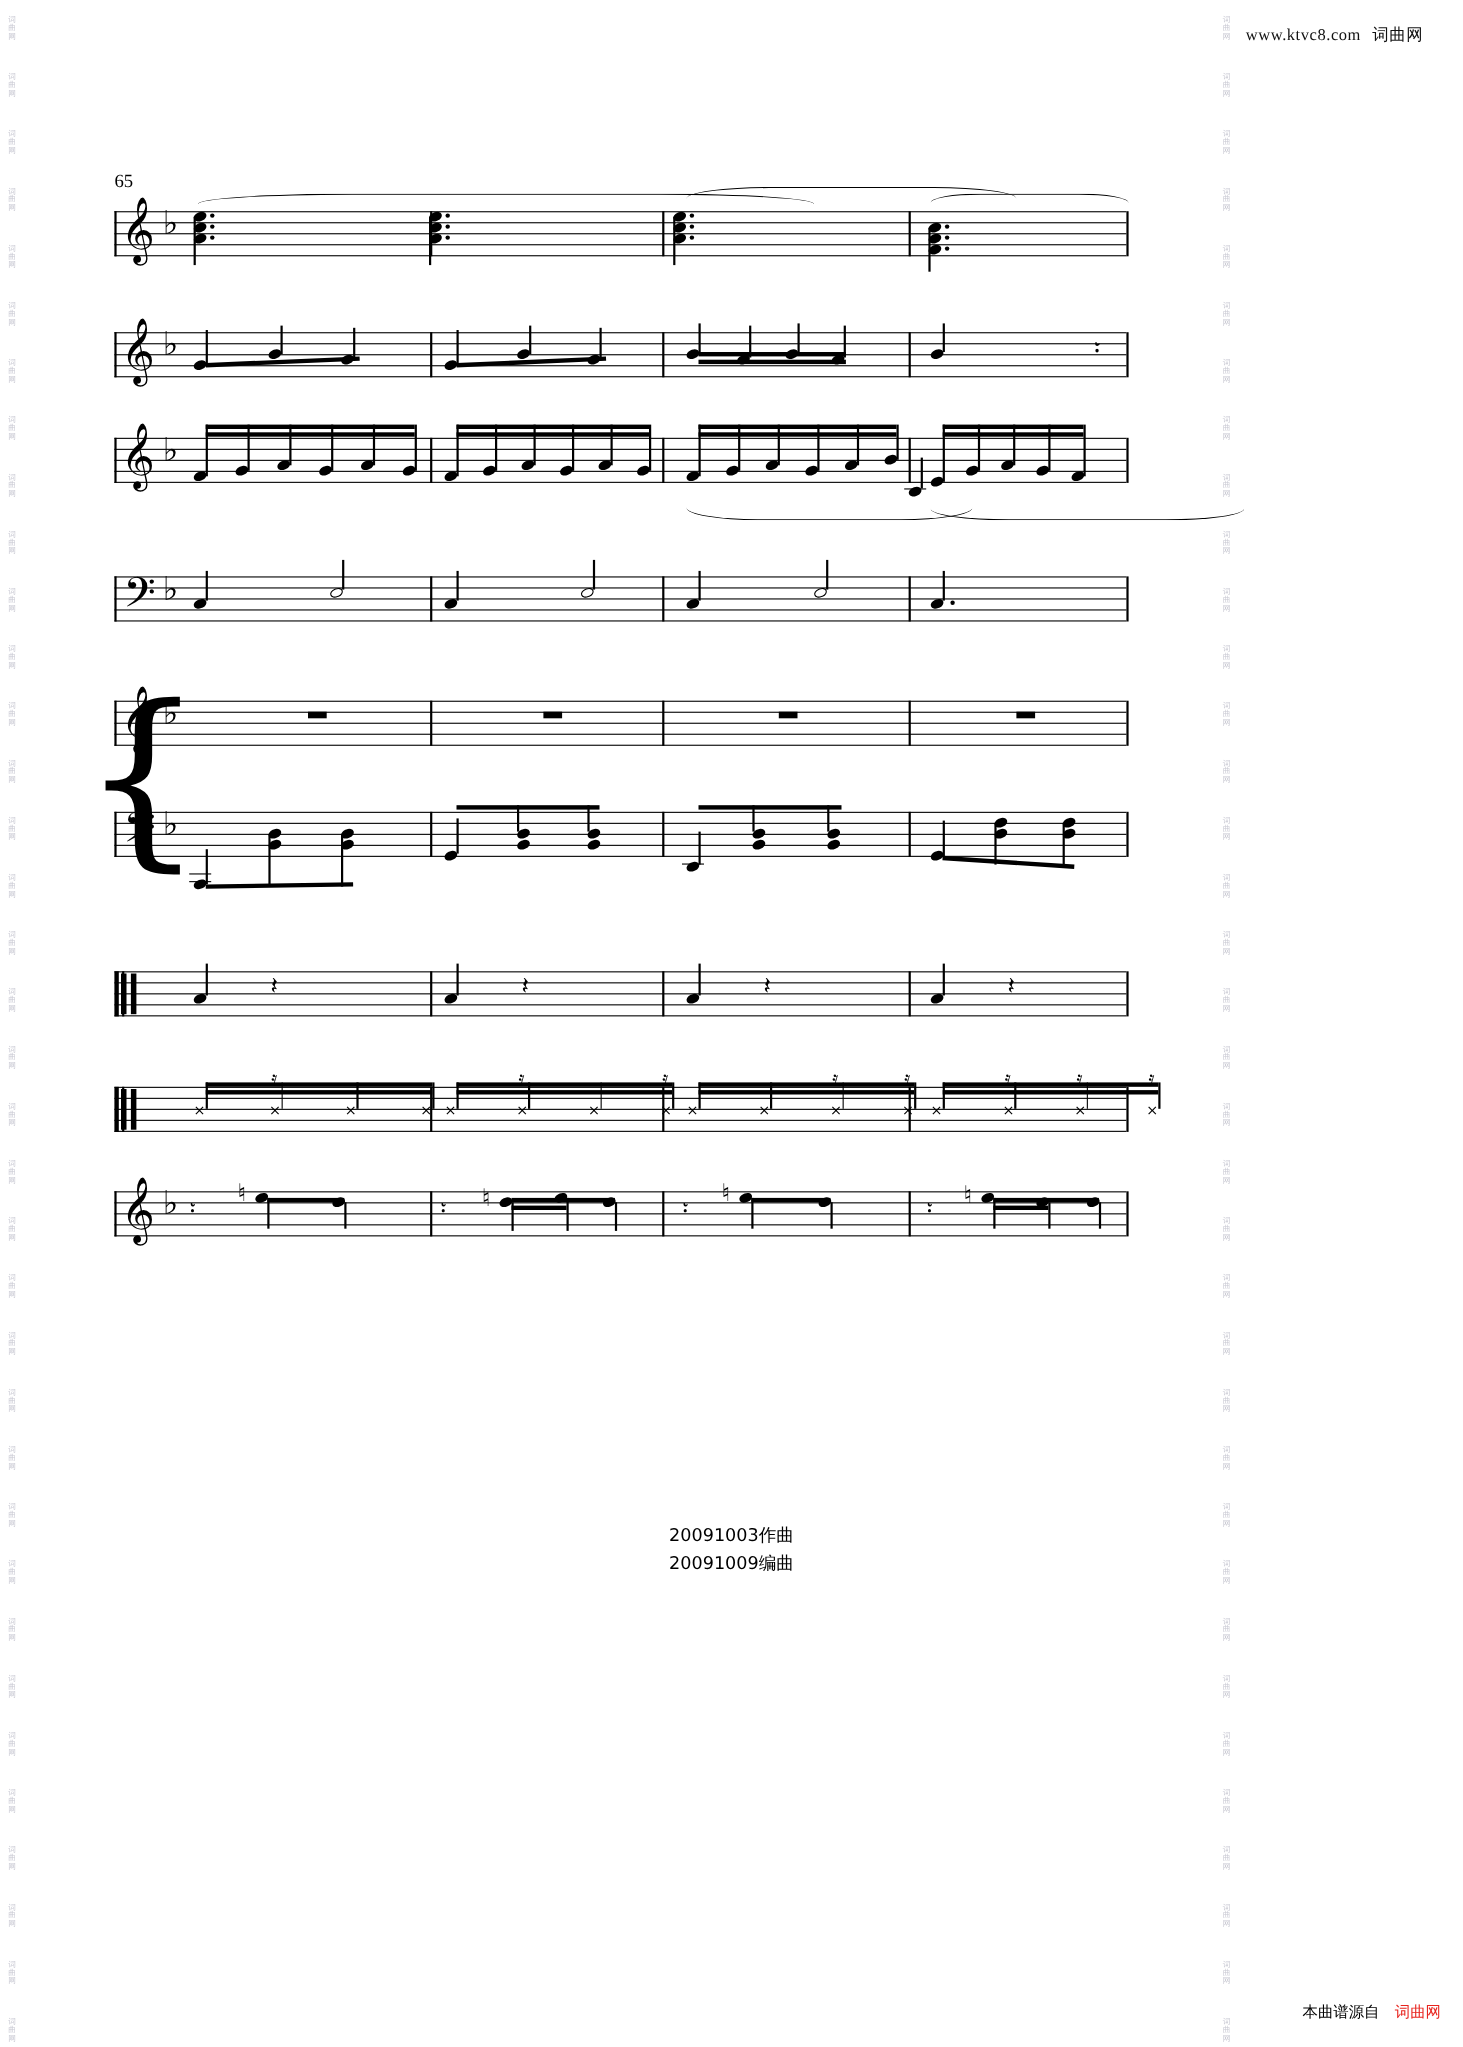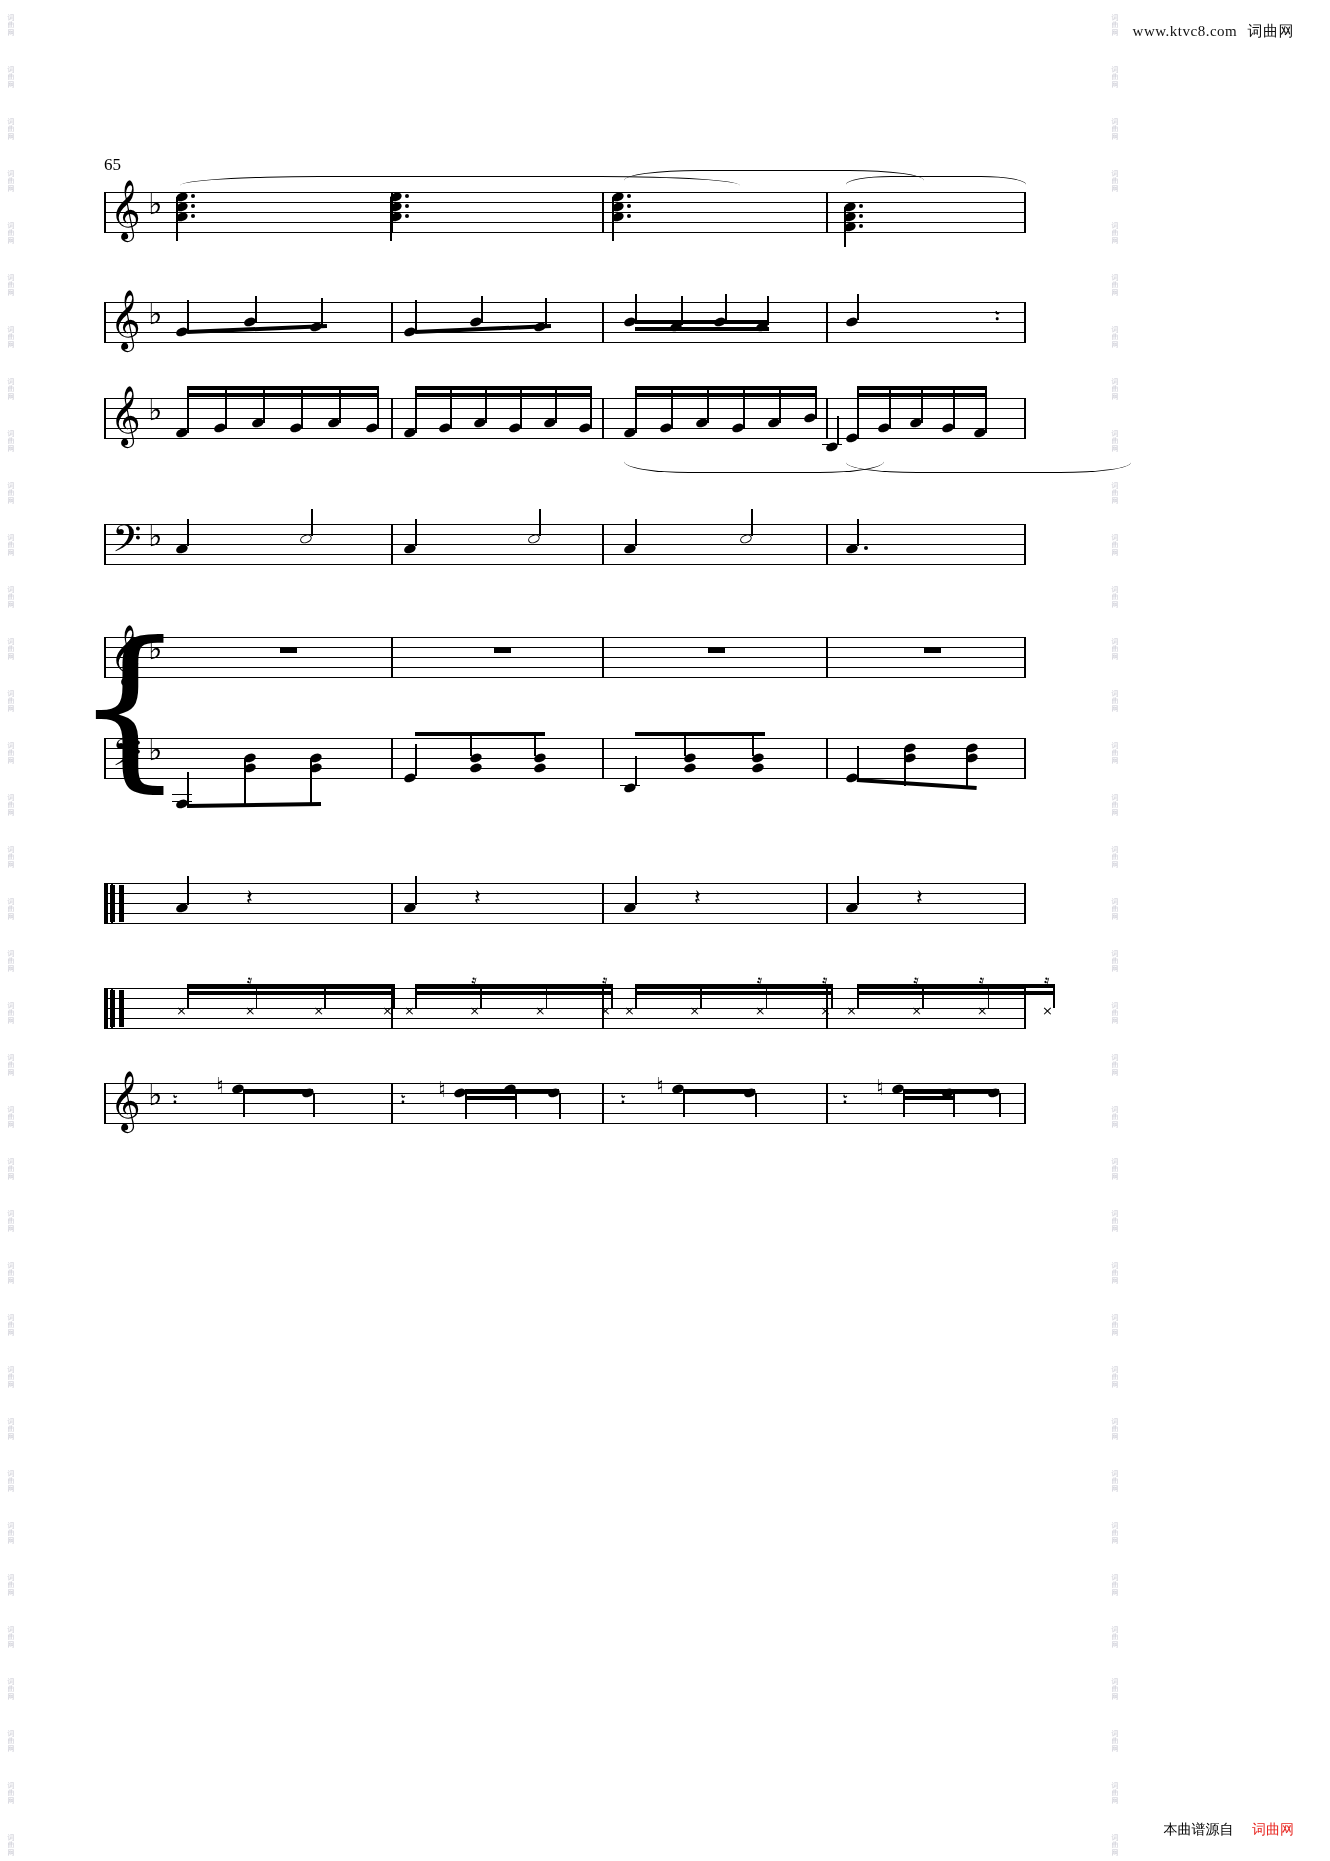--- a/index.html
+++ b/index.html
@@ -50,21 +50,21 @@
   .ledger{position:absolute;height:1.3px;background:#000;}
   .acc{position:absolute;font-family:"DejaVu Sans",sans-serif;font-size:22px;line-height:1;color:#000;}
   .xhead{position:absolute;font-family:"DejaVu Sans",sans-serif;font-size:13px;line-height:1;color:#000;}
   .slur{position:absolute;border-top:1.6px solid #000;border-radius:50%/100%;height:16px;border-left:none;border-right:none;border-bottom:none;}
   .slur.down{border-top:none;border-bottom:1.6px solid #000;}
   .brace{position:absolute;font-family:"DejaVu Serif",serif;line-height:1;color:#000;}
 
   
   .footer{position:absolute;left:0;width:1330px;text-align:center;font-family:"DejaVu Sans",sans-serif;font-size:16px;color:#000;line-height:1.55;}
   .footer .page-no{font-family:"Liberation Serif",serif;font-size:17px;letter-spacing:1px;margin-top:4px;}
-  .credit{position:absolute;right:36px;bottom:22px;font-family:Liberation Mono, monospace;font-size:14px;color:#000;}
+  .credit{position:absolute;right:20px;bottom:22px;font-family:Liberation Sans, sans-serif;font-size:14px;color:#000;}
   .credit .red{color:#e8251f;margin-left:10px;}
 </style>
 </head>
 <body>
 
 <div class="wm-col left" id="wmL">
     <div class="wm-cell">
       <span>词<br>曲<br>网</span>
     </div>
     <div class="wm-cell">
@@ -705,18 +705,20 @@
         <div class="stem" style="left:849px;top:10px;height:24px;"></div>
         <div class="nh" style="left:884px;top:6px;"></div>
         <div class="stem" style="left:895px;top:10px;height:24px;"></div>
         <div class="beam" style="left:799px;top:6px;width:96px;"></div>
         <div class="beam" style="left:799px;top:13px;width:50px;"></div>
       </div>
     </div>
 </div>
 
 <div class="footer" style="top:1384px;">
+  <div>20091003作曲</div>
+  <div>20091009编曲</div>
 </div>
 
 <div class="credit">
   <span>本曲谱源自</span>
   <span class="red">词曲网</span>
 </div>
 
 </body></html>

